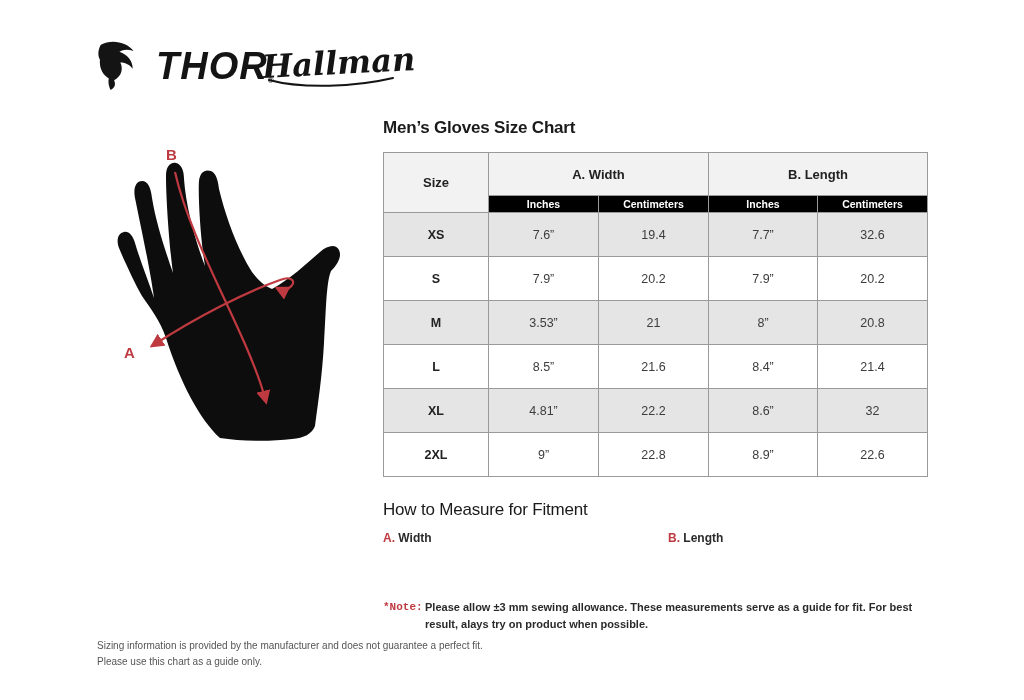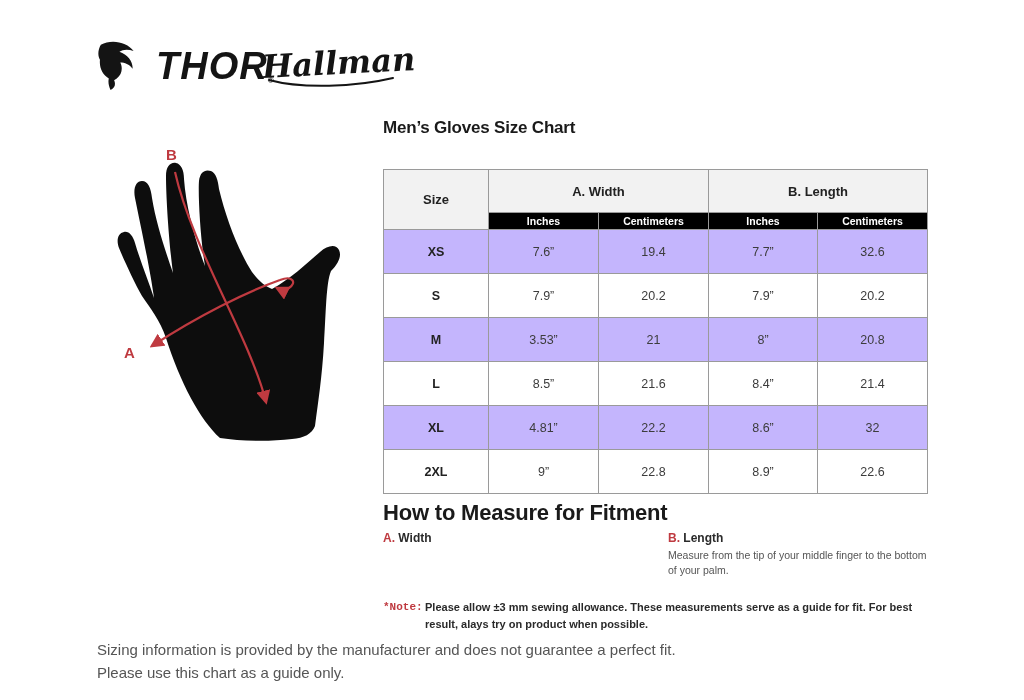--- a/index.html
+++ b/index.html
@@ -13,40 +13,40 @@
   .thor-logo { display:flex; align-items:flex-start; }
   .thor-word { font-size:38px; font-weight:900; font-style:italic; letter-spacing:1px; color:#141414; line-height:52px; }
   .thor-reg { font-size:8px; font-weight:700; color:#141414; margin-top:36px; }
   .hallman-wrap { position:absolute; left:262px; top:44px; width:140px; text-align:center; }
   .hallman-word { font-family:"DejaVu Serif", serif; font-style:italic; font-weight:bold; font-size:32px; color:#141414; transform:rotate(-3deg); display:inline-block; }
   .hallman-swash { display:block; margin:-6px auto 0; }
   
   .glove-svg { position:absolute; left:100px; top:138px; }
   
   .chart-title { position:absolute; left:383px; top:118px; font-size:17px; font-weight:bold; letter-spacing:-0.2px; color:#1a1a1a; }
-  .size-table { position:absolute; left:383px; top:169px; border-collapse:collapse; table-layout:fixed; }
+  .size-table { position:absolute; left:383px; top:152px; border-collapse:collapse; table-layout:fixed; }
   .size-table td, .size-table th { border:1px solid #9a9a9a; text-align:center; vertical-align:middle; }
   .size-table th.main-h { background:#f2f2f2; font-size:13px; font-weight:bold; color:#222; height:43px; }
   .size-table td.sub-h { background:#000; color:#fff; font-size:10.5px; font-weight:bold; height:17px; }
   .size-table td.cell { font-size:12.5px; color:#3c3c3c; height:44px; }
   .size-table td.size-c { font-weight:bold; color:#222; font-size:12.5px; }
-  .size-table tr.alt td { background:#c4b5fd; }
+  .size-table tr.alt td { background:#e5e5e5; }
   
-  .measure-title { position:absolute; left:383px; top:500px; font-size:22px; font-weight:bold; letter-spacing:-0.2px; color:#1a1a1a; }
+  .measure-title { position:absolute; left:383px; top:500px; font-size:17px; font-weight:normal; letter-spacing:-0.2px; color:#1a1a1a; }
   .measure-cols { position:absolute; left:383px; top:531px; width:545px; display:flex; }
   .m-col { width:285px; padding-right:25px; }
   .m-col-b { width:260px; padding-right:0; }
   .m-head { font-size:12px; font-weight:bold; color:#2a2a2a; margin-bottom:3px; }
   .m-letter { color:#bf3a40; }
   .m-desc { font-size:10.5px; line-height:1.45; color:#555; }
   .note-row { position:absolute; left:383px; top:599px; width:545px; display:flex; }
   .note-label { font-size:11px; font-weight:bold; color:#bf3a40; width:42px; flex:0 0 42px; line-height:1.5;font-family:Liberation Mono, monospace; }
   .note-text { font-size:11px; font-weight:bold; color:#2a2a2a; line-height:1.5; width:503px; }
   
-  .footer { position:absolute; left:97px; top:638px; font-size:15px; color:#555; line-height:1.55; }
+  .footer { position:absolute; left:97px; top:638px; font-size:10px; color:#555; line-height:1.55; }
 </style>
 </head>
 <body>
 
 <div class="canvas">
 
   <div class="brand">
     <svg width="46" height="52" viewBox="0 0 52 56">
       <path d="M10,4 C22,-3 40,1 47,11 C41,9 35,9 31,12 C40,15 46,22 46,31 C42,26 37,24 32,24 C35,30 34,38 28,42 L25,44 C27,48 26,53 21,55 C19,51 18,46 19,42 C12,38 8,30 9,21 C6,16 7,9 10,4 Z" fill="#141414"></path>
     </svg>
@@ -161,21 +161,20 @@
       <div class="m-head">
         <span class="m-letter">A.</span>
         <span>Width</span>
       </div>
     </div>
     <div class="m-col m-col-b">
       <div class="m-head">
         <span class="m-letter">B.</span>
         <span>Length</span>
       </div>
-      <div class="m-desc">Measure from the tip of your middle finger to the bottom of your palm.</div>
     </div>
   </div>
 
   <div class="note-row">
     <div class="note-label">*Note:</div>
     <div class="note-text">Please allow ±3 mm sewing allowance. These measurements serve as a guide for fit. For best result, alays try on product when possible.</div>
   </div>
 
   <div class="footer">
     <div>Sizing information is provided by the manufacturer and does not guarantee a perfect fit.</div>

